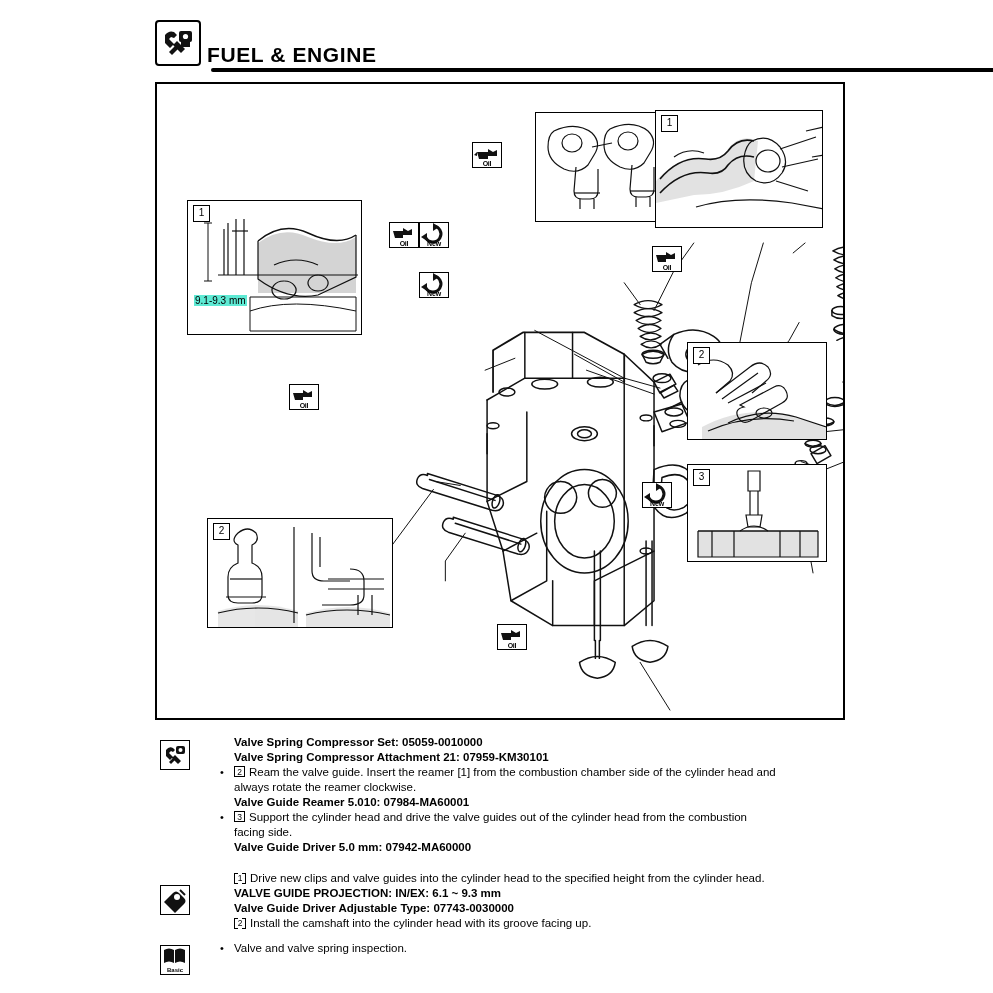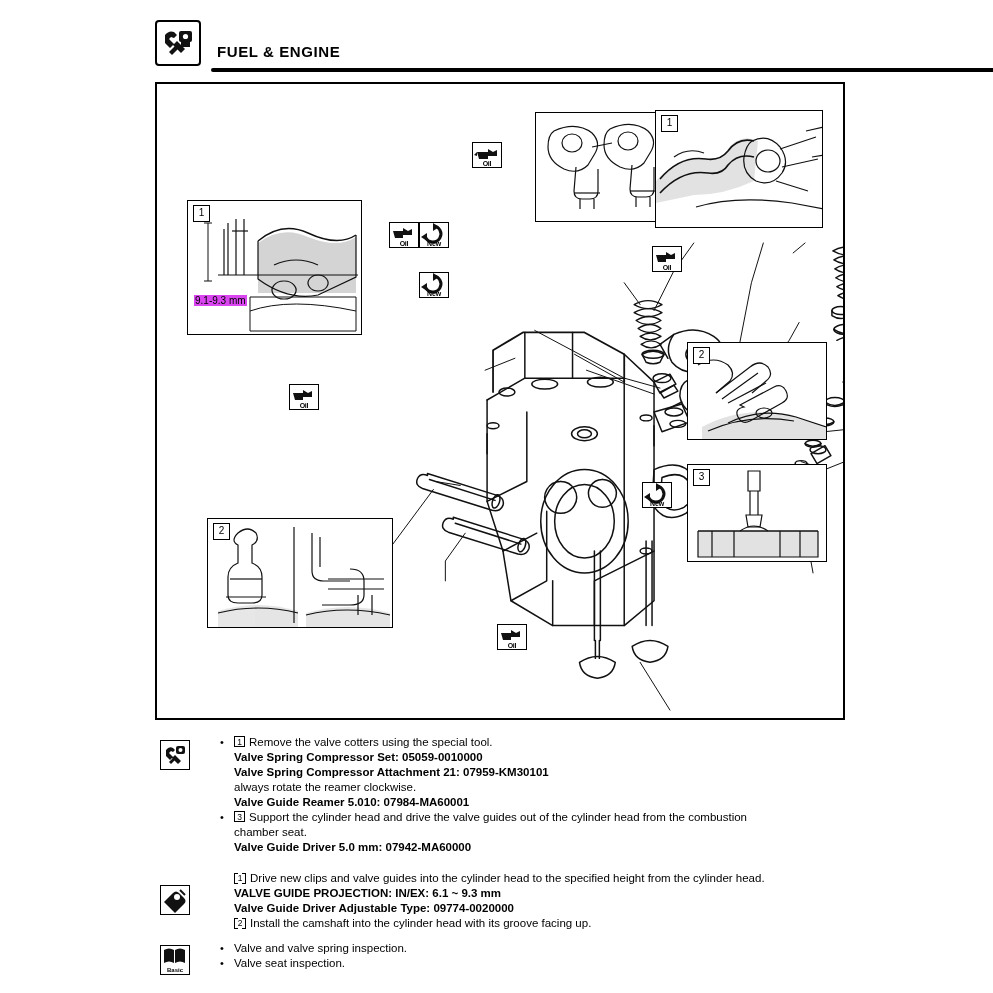--- a/index.html
+++ b/index.html
@@ -37,23 +37,23 @@
     top: 0px;
     width: 46px;
     height: 46px;
     border: 2px solid #000;
     border-radius: 4px;
     background: #fff;
     box-sizing: border-box;
   }
   .header-title {
     position: absolute;
-    left: 62px;
+    left: 52px;
     top: 23px;
-    font-size: 15px;
+    font-size: 21px;
     font-weight: bold;
     letter-spacing: 0.6px;
   }
   .header-rule {
     position: absolute;
     left: 56px;
     top: 48px;
     width: 790px;
     height: 4px;
     background: #000;
@@ -98,21 +98,21 @@
     line-height: 14px;
     text-align: center;
     background: #fff;
     z-index: 4;
     font-family: "Liberation Sans", sans-serif;
   }
   .inset-cap {
     position: absolute;
     font-size: 10px;
     z-index: 4;
-    background: #d946ef;
+    background: #5eead4;
     padding: 0 1px;
   }
 
   
   .badge {
     position: absolute;
     width: 30px;
     height: 26px;
     border: 1.5px solid #000;
     background: #fff;
@@ -556,55 +556,54 @@
     <div class="note-row" style="min-height:136px;">
       <div class="note-icon" style="left:0px; top:5px;">
         <svg width="27" height="27" viewBox="0 0 27 27">
           <path d="M5 9 q3 -4 7 -2 l2 2 -2 2 -2 -1 -2 2 4 4 2 -2 6 6 -3 3 -6 -6 -2 2 -4 -4z" fill="#111"></path>
           <rect x="15" y="5" width="9" height="8" rx="2" fill="#111"></rect>
           <circle cx="19.5" cy="9" r="2" fill="#fff"></circle>
           <path d="M8 21 l5 -5 2 2 -5 5z" fill="#111"></path>
         </svg>
       </div>
       <div class="note-lines">
-        <span class="line"><span class="bullet">•</span><span class="numbox">1</span><span>Remove the valve cotters using the special tool.</span></span>
         <span class="line bold"><span class="indent"></span><span>Valve Spring Compressor Set: 05059-0010000</span></span>
         <span class="line bold"><span class="indent"></span><span>Valve Spring Compressor Attachment 21: 07959-KM30101</span></span>
+        <span class="line"><span class="bullet">•</span><span class="numbox">2</span><span>Ream the valve guide. Insert the reamer [1] from the combustion chamber side of the cylinder head and</span></span>
         <span class="line"><span class="indent"></span><span>always rotate the reamer clockwise.</span></span>
         <span class="line bold"><span class="indent"></span><span>Valve Guide Reamer 5.010: 07984-MA60001</span></span>
         <span class="line"><span class="bullet">•</span><span class="numbox">3</span><span>Support the cylinder head and drive the valve guides out of the cylinder head from the combustion</span></span>
-        <span class="line"><span class="indent"></span><span>chamber seat.</span></span>
+        <span class="line"><span class="indent"></span><span>facing side.</span></span>
         <span class="line bold"><span class="indent"></span><span>Valve Guide Driver 5.0 mm: 07942-MA60000</span></span>
       </div>
     </div>
 
     <div class="note-row" style="min-height:64px; ">
       <div class="note-icon" style="left:0px; top:14px;">
         <svg width="27" height="27" viewBox="0 0 27 27">
           <path d="M3 16 L12 7 q3 -3 6 0 l5 5 q3 3 0 6 l-9 9z" fill="#111"></path>
           <circle cx="16" cy="11" r="3" fill="#fff"></circle>
           <path d="M19 4 L24 9" stroke="#111" stroke-width="2"></path>
         </svg>
       </div>
       <div class="note-lines">
         <span class="line"><span class="indent"></span><span class="numbox brk">1</span><span>Drive new clips and valve guides into the cylinder head to the specified height from the cylinder head.</span></span>
         <span class="line bold"><span class="indent"></span><span>VALVE GUIDE PROJECTION: IN/EX: 6.1 ~ 9.3 mm</span></span>
-        <span class="line bold"><span class="indent"></span><span>Valve Guide Driver Adjustable Type: 09774-0020000</span></span>
+        <span class="line bold"><span class="indent"></span><span>Valve Guide Driver Adjustable Type: 07743-0030000</span></span>
         <span class="line"><span class="indent"></span><span class="numbox brk">2</span><span>Install the camshaft into the cylinder head with its groove facing up.</span></span>
       </div>
     </div>
 
     <div class="note-row" style="min-height:50px; margin-top:6px;">
       <div class="note-icon" style="left:0px; top:4px;">
         <svg width="27" height="21" viewBox="0 0 27 21">
           <path d="M3 4 q5 -3 10 0 L13 17 q-5 -3 -10 0 Z" fill="#111"></path>
           <path d="M24 4 q-5 -3 -10 0 L14 17 q5 -3 10 0 Z" fill="#111"></path>
         </svg>
         <div class="cap">Basic</div>
       </div>
       <div class="note-lines">
         <span class="line"><span class="bullet">•</span><span>Valve and valve spring inspection.</span></span>
-        <span class="line"><span class="bullet">•</span><span>Valve seat inspection.</span></span>
       </div>
     </div>
 
   </div>
 </div>
 
 </body></html>

